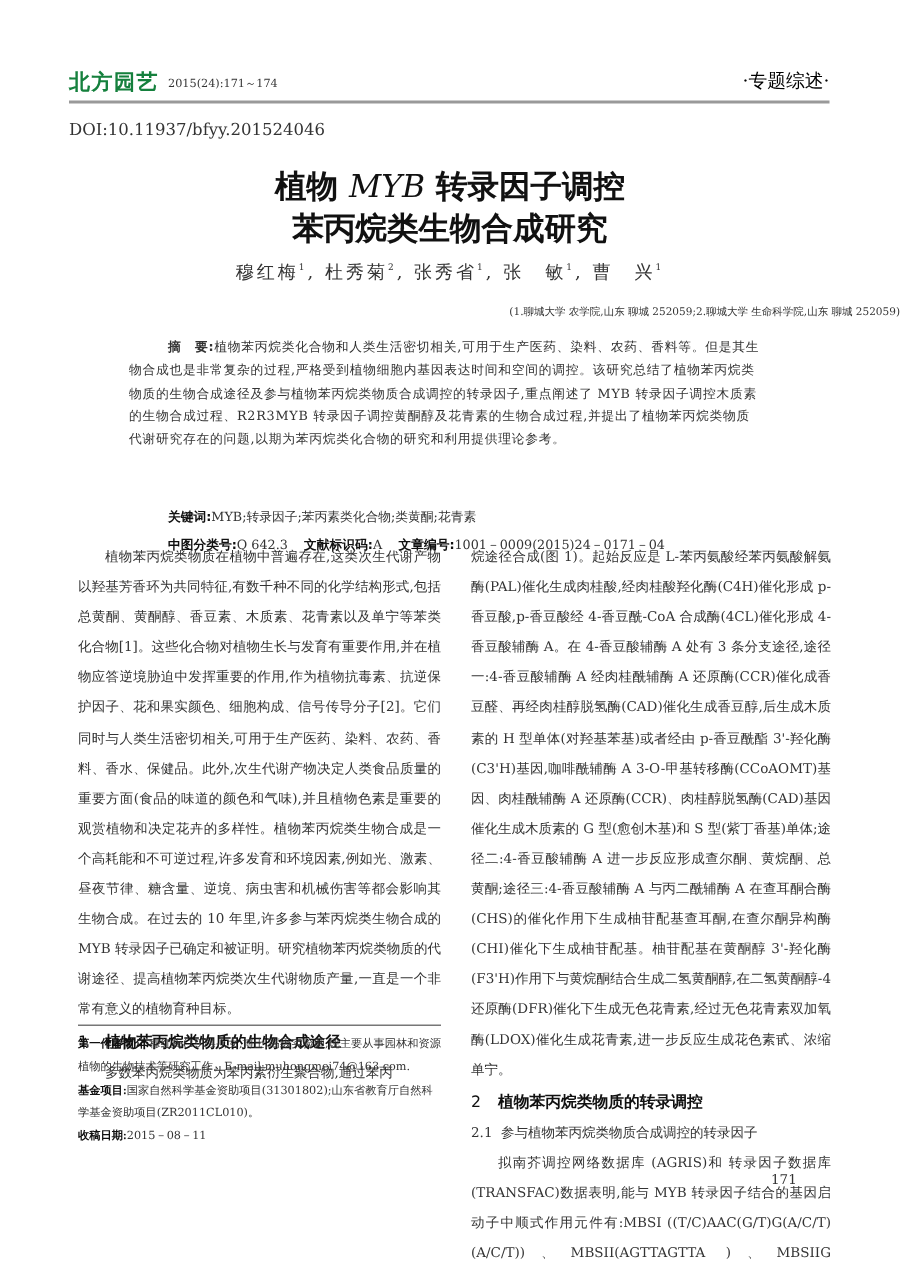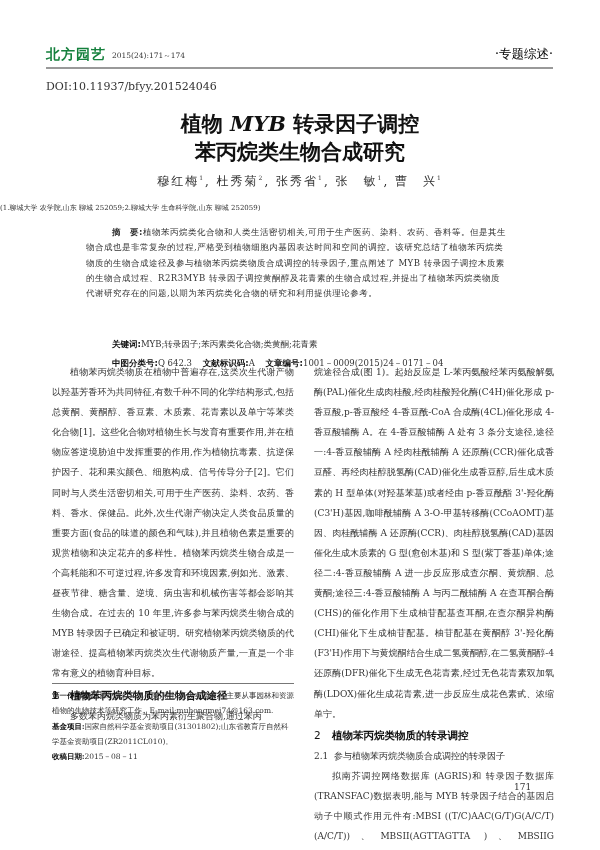--- a/index.html
+++ b/index.html
@@ -8,24 +8,24 @@
   .abs { position:absolute; }
   .header { left:46px; top:44px; width:432px; height:22px; }
   .journal { position:absolute; left:0; top:2px; font-size:14px; font-weight:bold; color:#15803d; letter-spacing:1px; }
   .issue { position:absolute; left:66px; top:7px; font-size:7.5px; color:#333; }
   .section { position:absolute; right:-75px; top:2px; font-size:12.5px; color:#000000; white-space:nowrap; }
   .hrule { left:46px; top:67px; width:507px; height:2px; background:#999; }
   .doi { left:46px; top:80px; font-size:11px; color:#333; }
   .title { left:0; width:600px; text-align:center; font-family:"DejaVu Sans", sans-serif; font-weight:bold; font-size:21px; color:#111; }
   .t1 { top:110px; }
   .t2 { top:138px; }
-  .title i { font-family:"DejaVu Serif", serif; font-weight:bold; }
+  .title i { font-family:"DejaVu Serif", serif; font-weight:normal; }
   .authors { left:0; width:600px; top:173px; text-align:center; font-size:12px; color:#333; letter-spacing:2px; }
   .authors sup { font-size:6px; }
-  .affil { left:0; width:600px; top:203px; text-align:left; font-size:7px; color:#333; }
+  .affil { left:0; width:600px; top:203px; text-align:right; font-size:7px; color:#333; }
   .abstract { left:86px; top:225px; width:422px; font-size:8.5px; line-height:15.3px; color:#333; text-indent:26px; letter-spacing:0.5px; }
   .abstract b { font-family:"DejaVu Sans", sans-serif; }
   .kw { left:112px; font-size:8.5px; color:#333; white-space:nowrap;margin-top:24px; }
   .kw b { font-family:"DejaVu Sans", sans-serif; color:#111; }
   .col { font-size:9px; line-height:20.1px; color:#333; text-align:justify; }
   .colL { left:52px; top:362px; width:242px; }
   .colR { left:314px; top:362px; width:240px; }
   .para { text-indent:18px; margin:0; }
   .h1 { font-family:"DejaVu Sans", sans-serif; font-weight:bold; font-size:10.5px; color:#111; margin:0; line-height:22px; }
   .h1 .num { font-weight:normal; display:inline-block; width:18px; }

